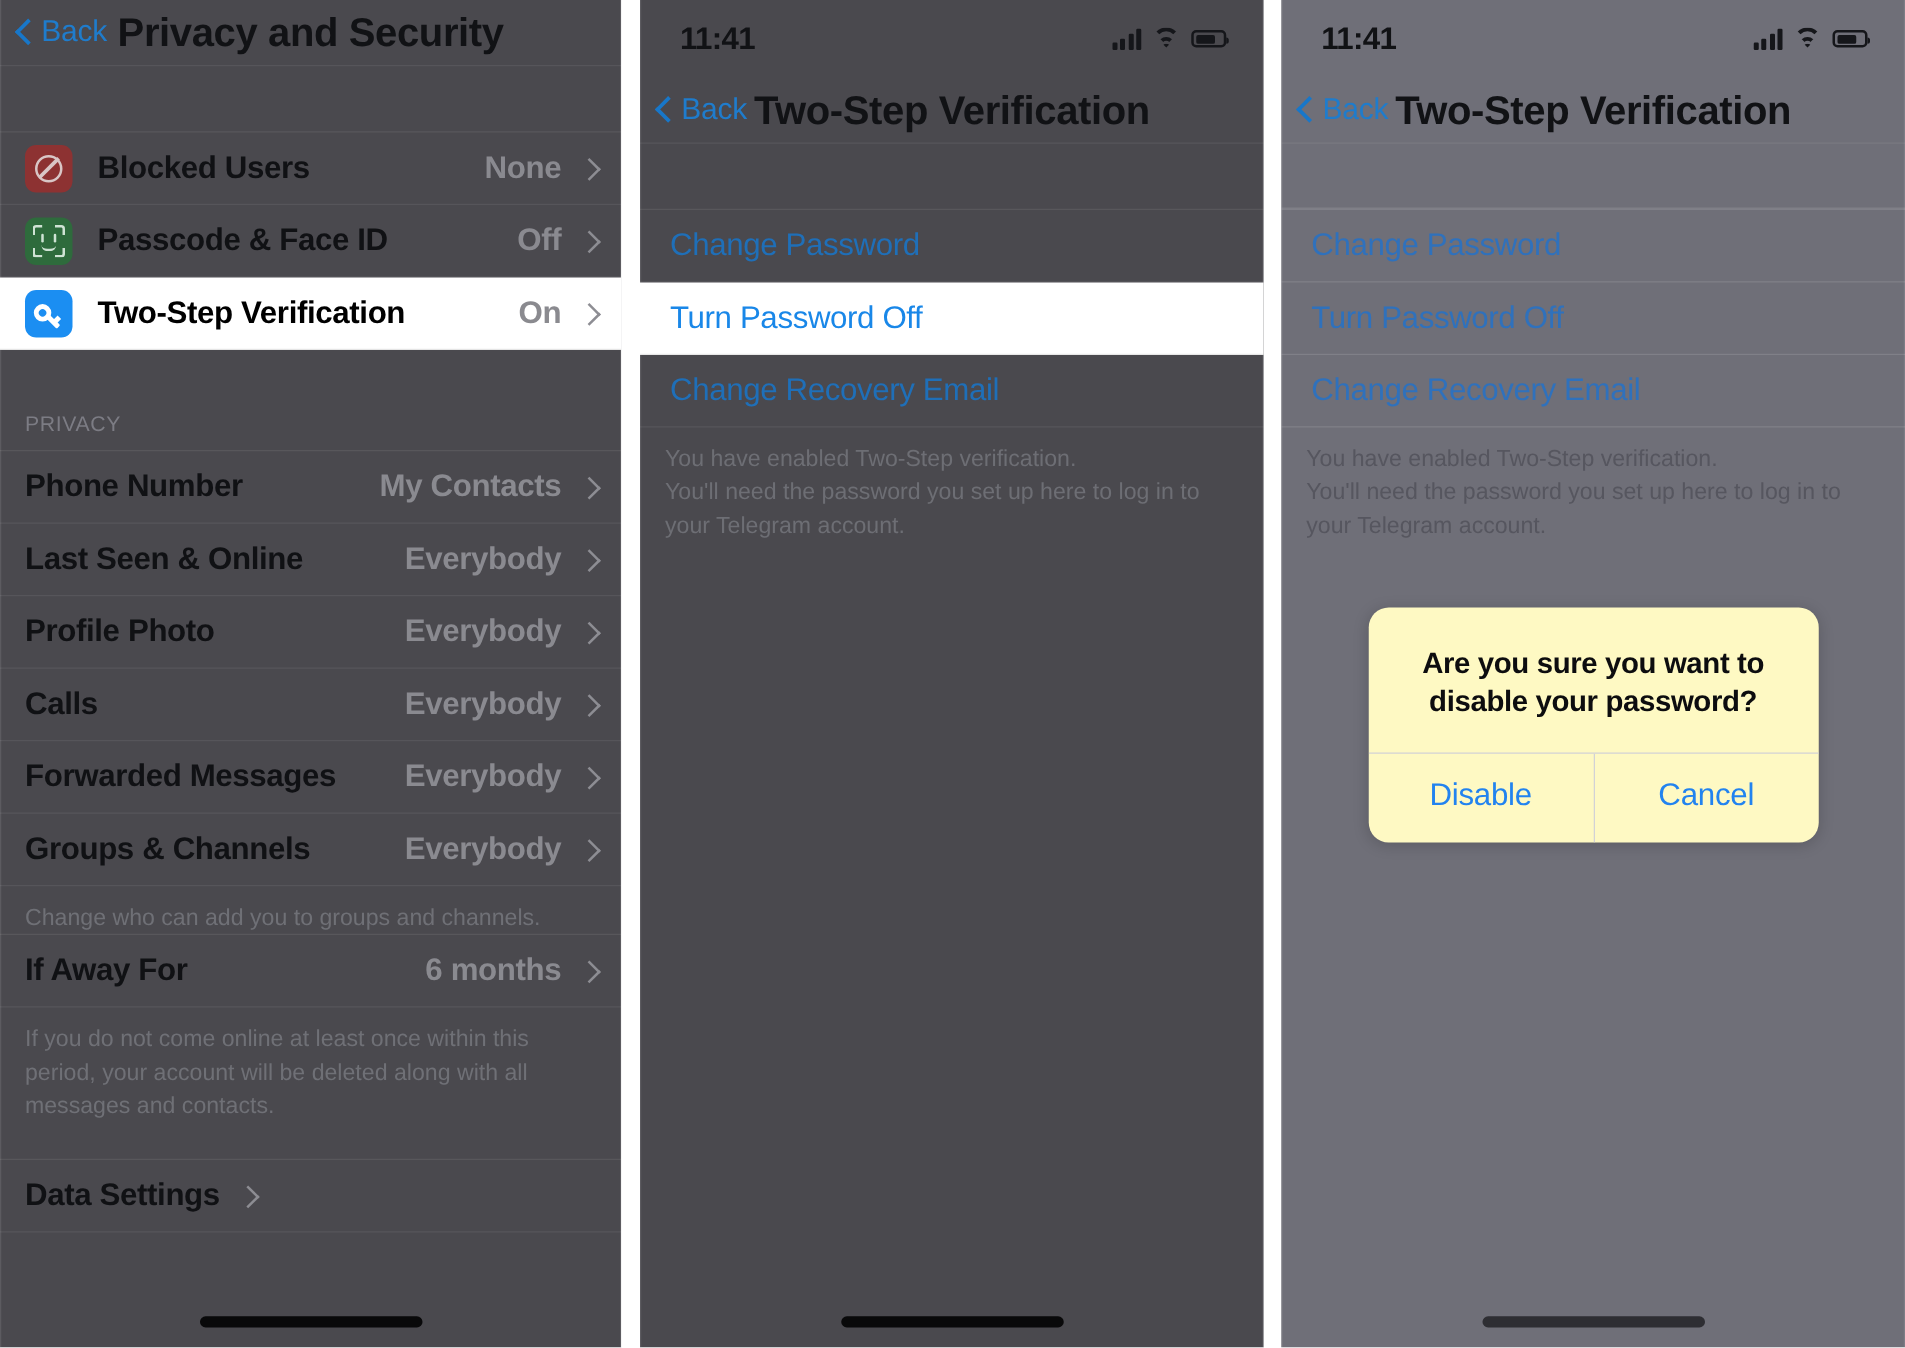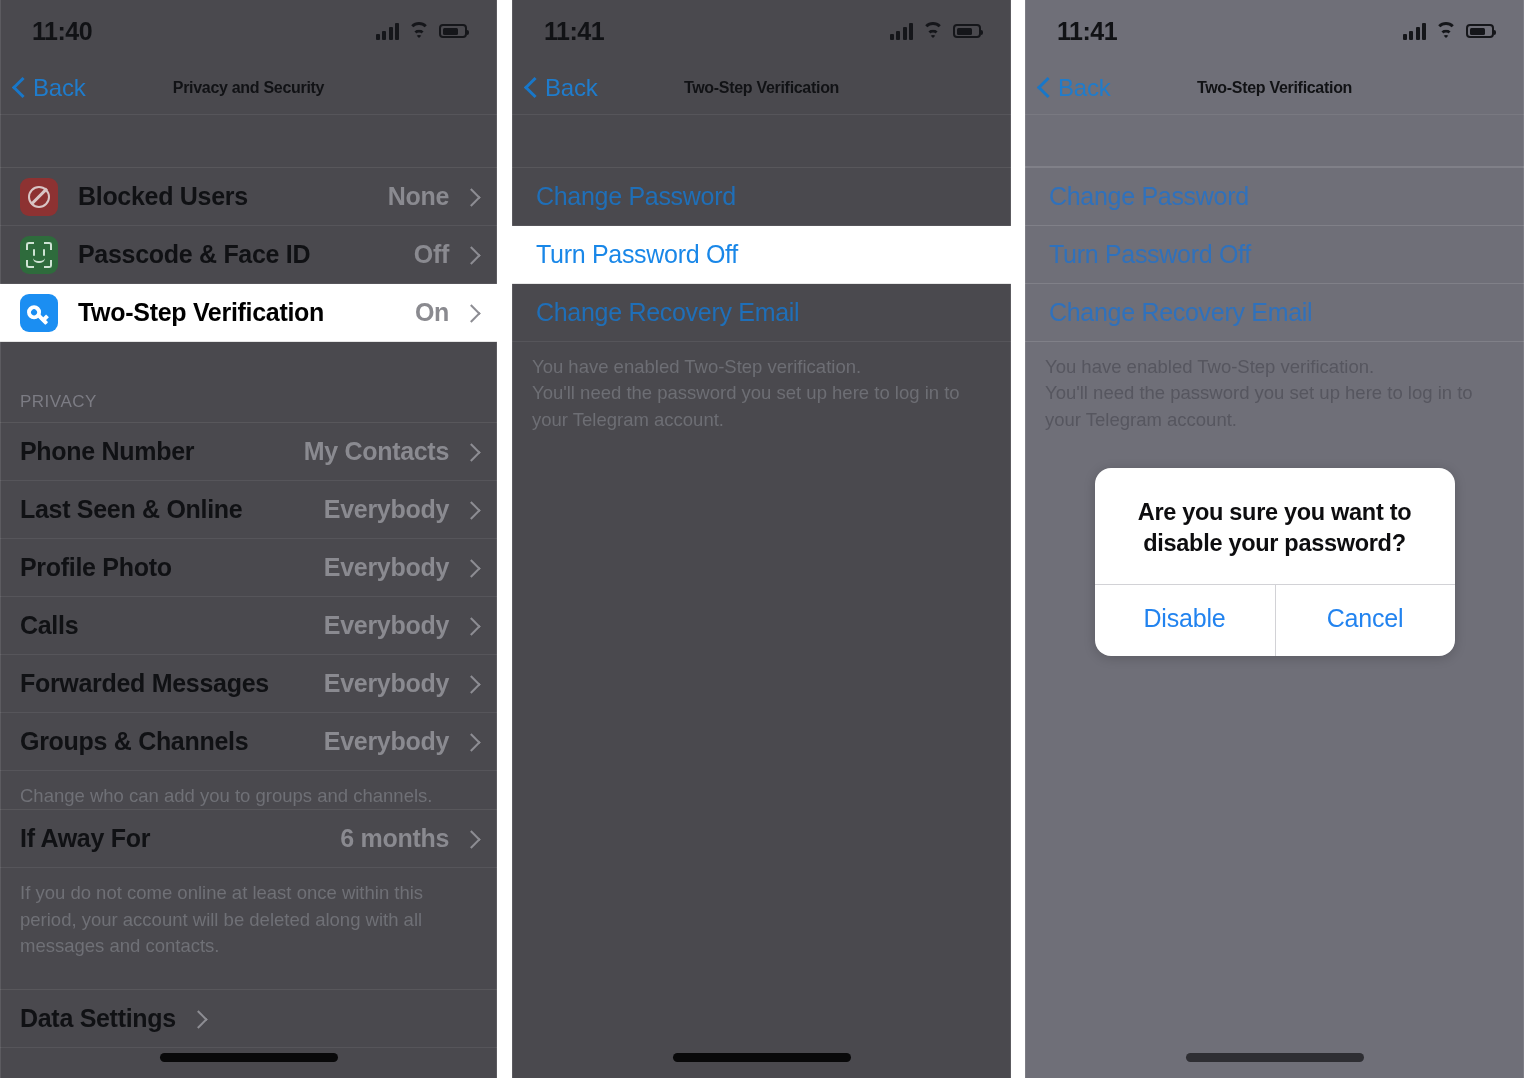--- a/index.html
+++ b/index.html
@@ -97,21 +97,21 @@
   }
   .chev-back::before {
     content: ""; position: absolute; left: 2px; top: 3px;
     width: 12px; height: 12px;
     border-left: 3.5px solid #1877c9; border-bottom: 3.5px solid #1877c9;
     transform: rotate(45deg);
   }
   .backlabel { font-size: 24px; color: #1f7ccc; letter-spacing: -0.2px; }
   .navtitle {
     position: absolute; left: 0; right: 0; text-align: center;
-    font-size: 16px; font-weight: bold; color: #111215; letter-spacing: -0.3px;
+    font-size: 32px; font-weight: bold; color: #111215; letter-spacing: -0.3px;
   }
 
   
   .spacer-top { height: 52px; }
   .group { border-top: 1px solid rgba(255,255,255,0.08); }
   .row {
     height: 58px;
     display: flex; align-items: center;
     padding: 0 16px 0 20px;
     position: relative;
@@ -214,23 +214,23 @@
   
   .homebar {
     position: absolute; bottom: 16px; left: 50%; transform: translateX(-50%);
     width: 178px; height: 9px; border-radius: 5px; background: #09090a;
   }
   .p3 .homebar { background: #2e2e33; }
 
   
   .alert {
     position: absolute;
-    left: 50%; top: 468px; transform: translateX(-50%);
+    left: 50%; top: 486px; transform: translateX(-50%);
     width: 360px;
-    background: #ffffff;
+    background: #fef9c3;
     border-radius: 16px;
     overflow: hidden;
     box-shadow: 0 2px 12px rgba(0,0,0,0.18);
     z-index: 20;
   }
   .alert-title {
     font-size: 23.5px; font-weight: bold; color: #0d0d0f;
     text-align: center; line-height: 1.3;
     padding: 29px 26px 26px 26px;
     letter-spacing: -0.3px;
@@ -251,39 +251,20 @@
 </style>
 </head>
 <body>
 
 <div class="stage">
 
   <div class="phone p1">
     <div class="edgeline l"></div>
     <div class="edgeline r"></div>
 
-    <div class="statusbar">
-      <div class="clock">11:40</div>
-      <div class="statusicons">
-        <span class="sig">
-            <i></i>
-            <i></i>
-            <i></i>
-            <i></i>
-          </span>
-        <span class="wifi">
-            <b class="a"></b>
-            <b class="b"></b>
-            <b class="c"></b>
-          </span>
-        <span class="batt">
-            <span></span>
-          </span>
-      </div>
-    </div>
 
     <div class="navbar">
       <div class="backbtn">
         <span class="chev-back"></span>
         <span class="backlabel">Back</span>
       </div>
       <div class="navtitle">Privacy and Security</div>
     </div>
 
     <div class="spacer-top"></div>

